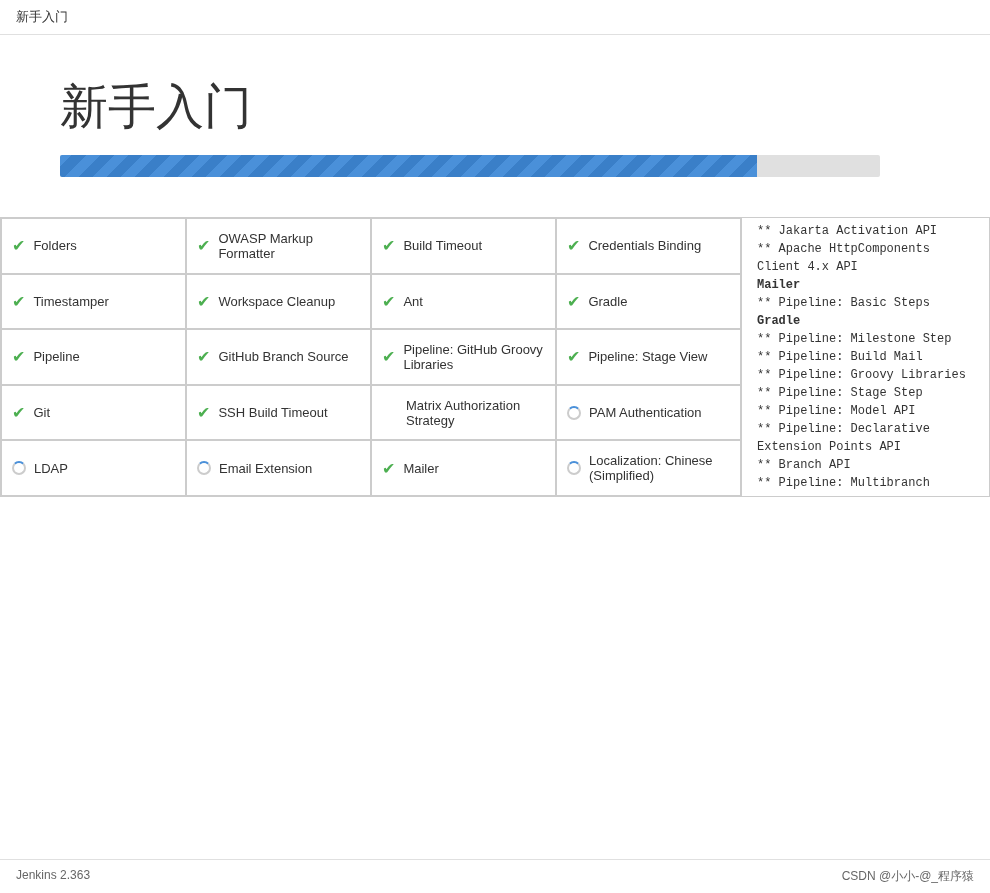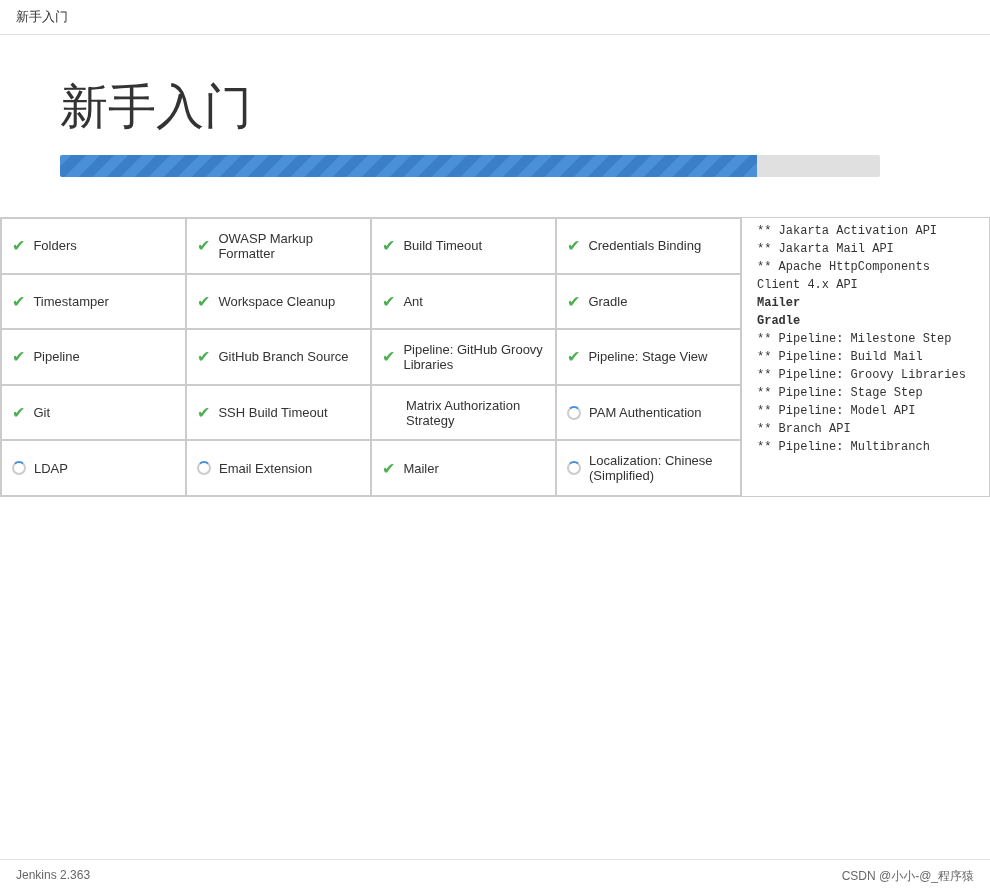--- a/index.html
+++ b/index.html
@@ -210,29 +210,30 @@
           <span>Mailer</span>
         </div>
         <div class="plugin-cell">
           <span class="icon-spinner"></span>
           <span>Localization: Chinese (Simplified)</span>
         </div>
       </div>
     <div class="sidebar-log" id="sidebar-log">
 
     <div class="log-line">** Jakarta Activation API</div>
-        <div class="log-line">** Jakarta Mail API</div>
         <div class="log-line">** Apache HttpComponents Client 4.x API</div>
         <div class="log-line log-bold">Mailer</div>
+        <div class="log-line">** Pipeline: Basic Steps</div>
         <div class="log-line log-bold">Gradle</div>
         <div class="log-line">** Pipeline: Milestone Step</div>
         <div class="log-line">** Pipeline: Build Mail</div>
         <div class="log-line">** Pipeline: Groovy Libraries</div>
         <div class="log-line">** Pipeline: Stage Step</div>
         <div class="log-line">** Pipeline: Model API</div>
+        <div class="log-line">** Pipeline: Declarative Extension Points API</div>
         <div class="log-line">** Branch API</div>
         <div class="log-line">** Pipeline: Multibranch</div>
       </div>
   </div>
 </div>
 
 <div class="footer">
   <span>Jenkins 2.363</span>
   <span>CSDN @小小-@_程序猿</span>
 </div>

